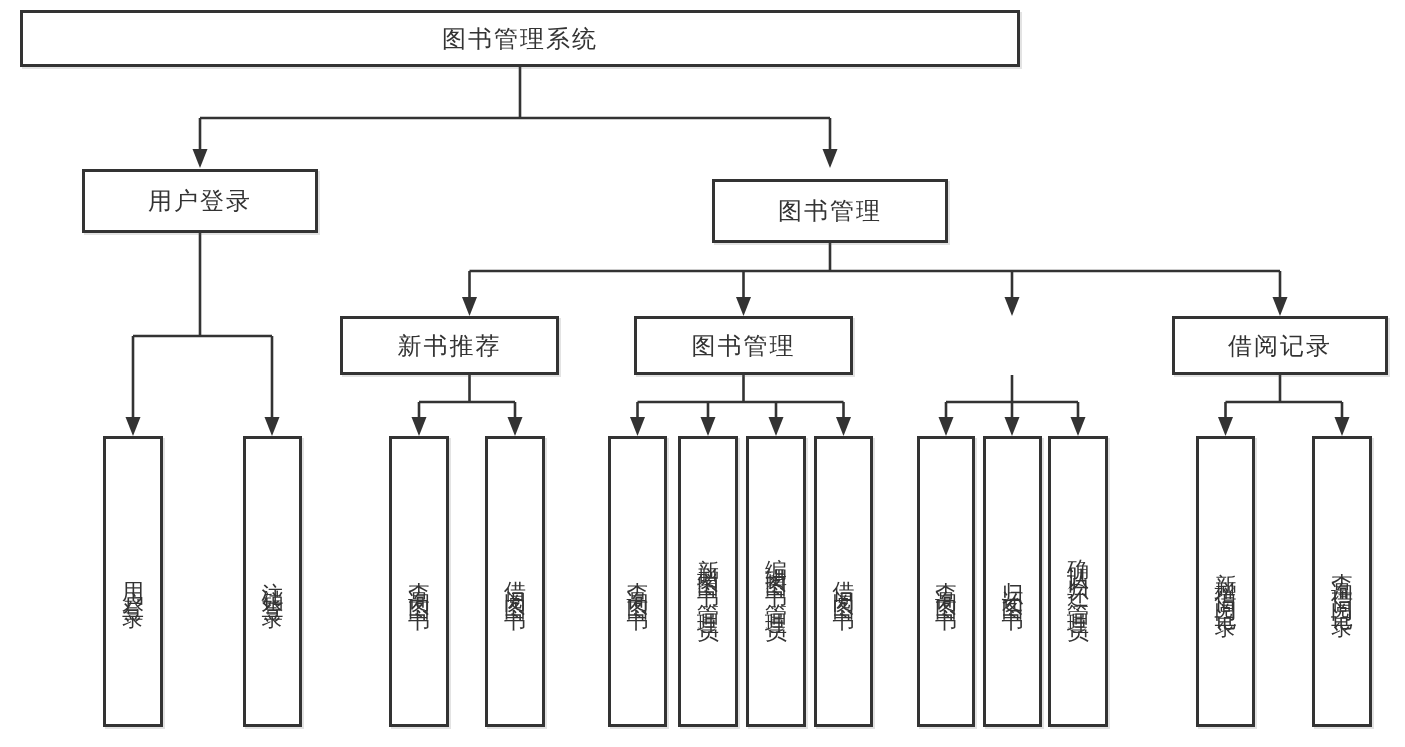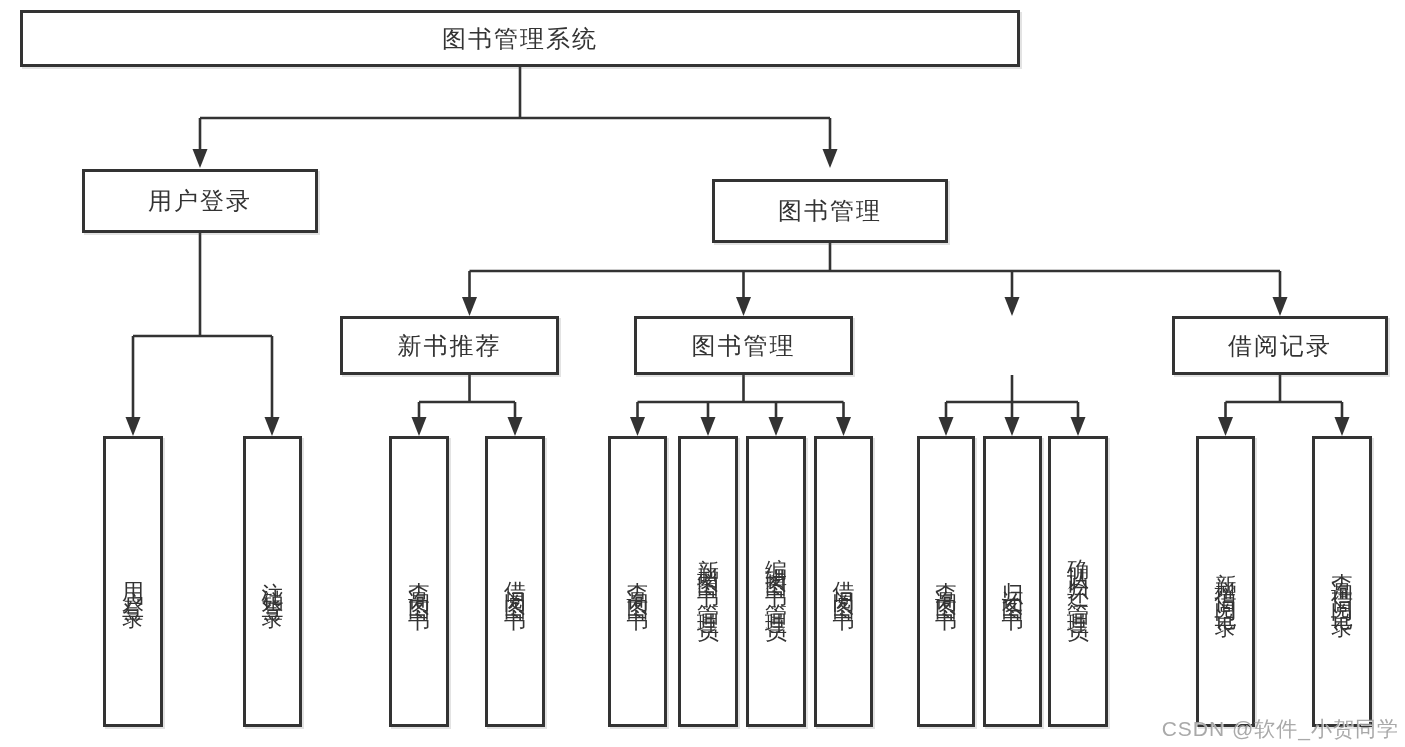--- a/index.html
+++ b/index.html
@@ -157,15 +157,14 @@
     <span class="vtext">确认归还（管理员）</span>
   </div>
 
   <div class="vnode" style="left:1196px;top:436px;width:59px;height:291px">
     <span class="vtext">新增借阅记录</span>
   </div>
   <div class="vnode" style="left:1312px;top:436px;width:60px;height:291px">
     <span class="vtext">查询借阅记录</span>
   </div>
 
-  <div class="watermark">CSDN @软件_小贺同学</div>
 
 </div>
 
 </body></html>

